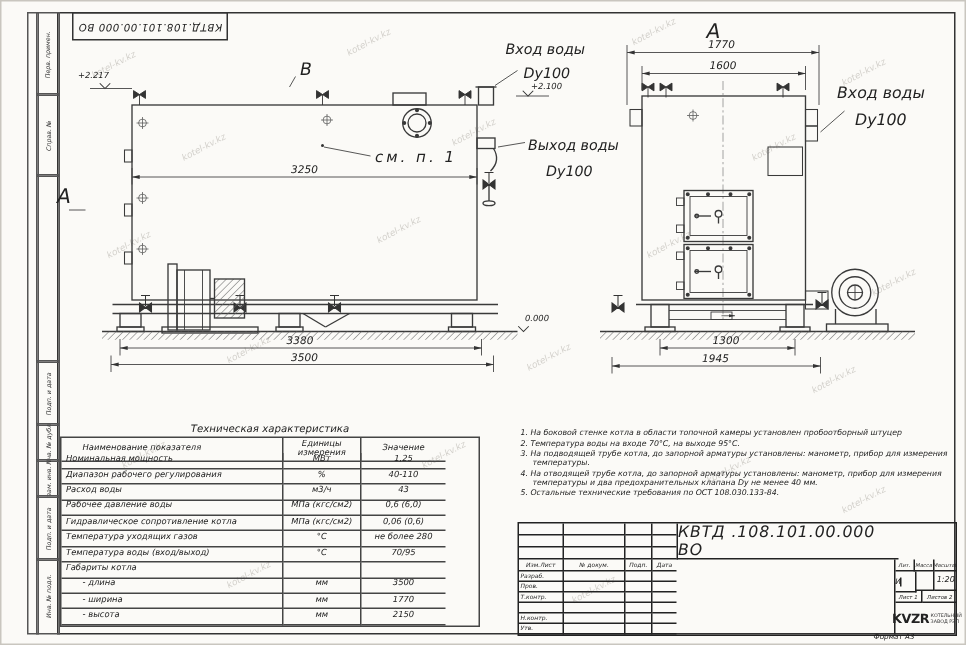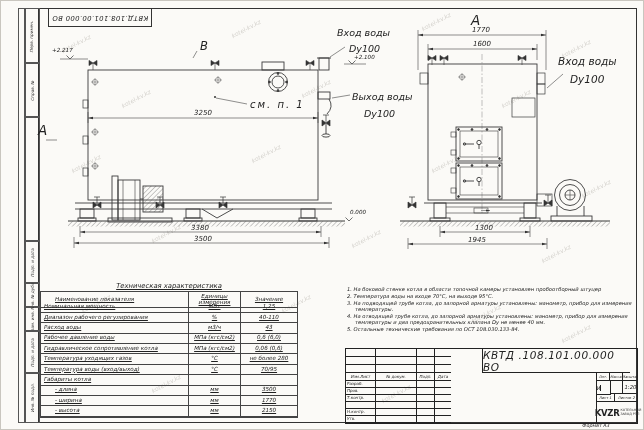--- a/index.html
+++ b/index.html
@@ -21,21 +21,21 @@
   .draw{position:absolute;left:0;top:0;z-index:2;}
   .draw text{font-family:"DejaVu Sans",sans-serif;font-style:italic;fill:#222;}
   .dim{font-size:7px;}
   .lvl-t{font-size:5.6px;}
   .big{font-size:13.5px;}
   .mid{font-size:11.5px;}
   .lbl{font-size:9.5px;}
   .lblr{font-size:10.5px;}
   .see{font-size:10px;letter-spacing:2px;}
   
-  .spec{position:absolute;left:40px;top:282px;width:258px;z-index:3;font-style:italic;text-decoration:underline;}
+  .spec{position:absolute;left:40px;top:282px;width:280px;z-index:3;font-style:italic;}
   .spec-title{font-size:6.8px;text-align:center;height:9px;}
   .spec-grid{display:grid;grid-template-columns:148px 52px 56px;grid-auto-rows:10.4px;
              border:1px solid #444;}
   .spec-grid .hd{height:15px;}
   .sc{border-right:.8px solid #444;border-bottom:.8px solid #444;font-size:5.6px;
       display:flex;align-items:center;overflow:hidden;line-height:1;}
   .sc.n{padding-left:3px;}
   .sc.u,.sc.v{justify-content:center;text-align:center;}
   .sc.last{border-right:none;}
   .sc.sub{padding-left:14px;}
@@ -46,21 +46,21 @@
          font-style:italic;line-height:1.22;}
   .note{padding-left:8px;text-indent:-8px;margin-bottom:.5px;}
   
   .tb{position:absolute;left:345px;top:348px;width:291px;height:74px;border:1.2px solid #222;
       z-index:3;font-style:italic;background:transparent;}
   .tb .abs{position:absolute;box-sizing:border-box;}
   .revgrid{left:0;top:0;width:105px;height:24px;display:grid;
            grid-template-columns:30px 41px 18px 16px;grid-template-rows:8px 8px 8px;}
   .revgrid div{border-right:.7px solid #222;border-bottom:.7px solid #222;}
   .docnum{left:105px;top:0;width:148px;height:24px;border-left:1px solid #222;border-bottom:1px solid #222;
-          display:flex;align-items:center;justify-content:center;font-size:10.5px;letter-spacing:.6px;margin-left:31px;}
+          display:flex;align-items:center;justify-content:center;font-size:10.5px;letter-spacing:.6px;}
   .siggrid{left:0;top:24px;width:105px;height:50px;display:grid;
            grid-template-columns:30px 41px 18px 16px;grid-template-rows:8px 7px 7px 7px 7px 7px 7px;}
   .siggrid div{border-right:.7px solid #222;border-bottom:.7px solid #222;font-size:4px;
                display:flex;align-items:center;padding-left:1px;overflow:hidden;line-height:1;}
   .siggrid .c{justify-content:center;padding-left:0;}
   .namecell{left:105px;top:24px;width:145px;height:50px;border-left:1px solid #222;
             display:flex;flex-direction:column;align-items:center;justify-content:center;
             font-size:7.3px;line-height:1.45;text-align:center;}
   .tbright{left:250px;top:24px;width:41px;height:50px;border-left:1px solid #222;}
   .tr-r1{left:0;top:0;width:41px;height:8px;display:grid;grid-template-columns:13px 13px 15px;}

